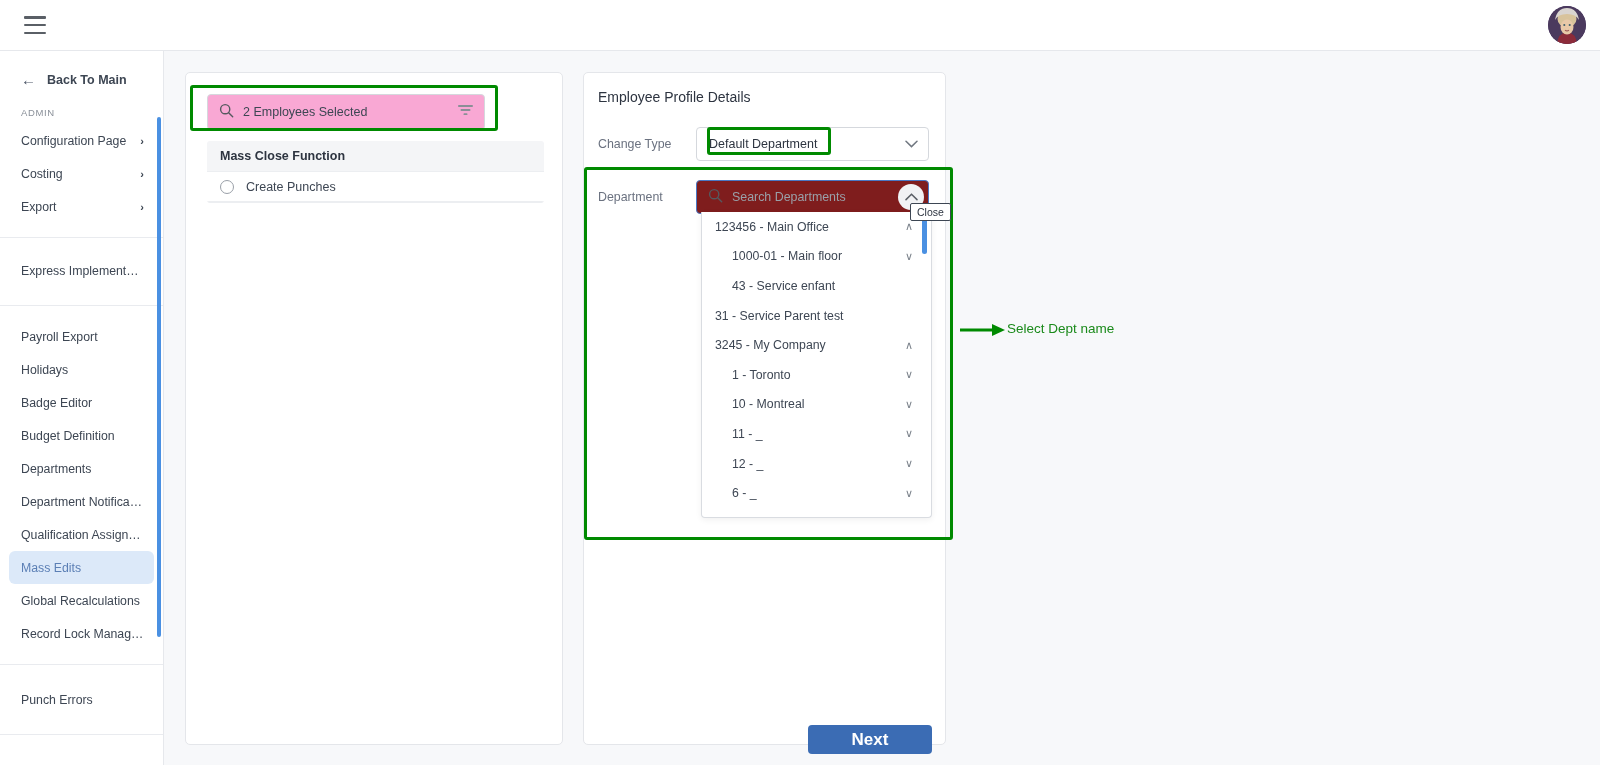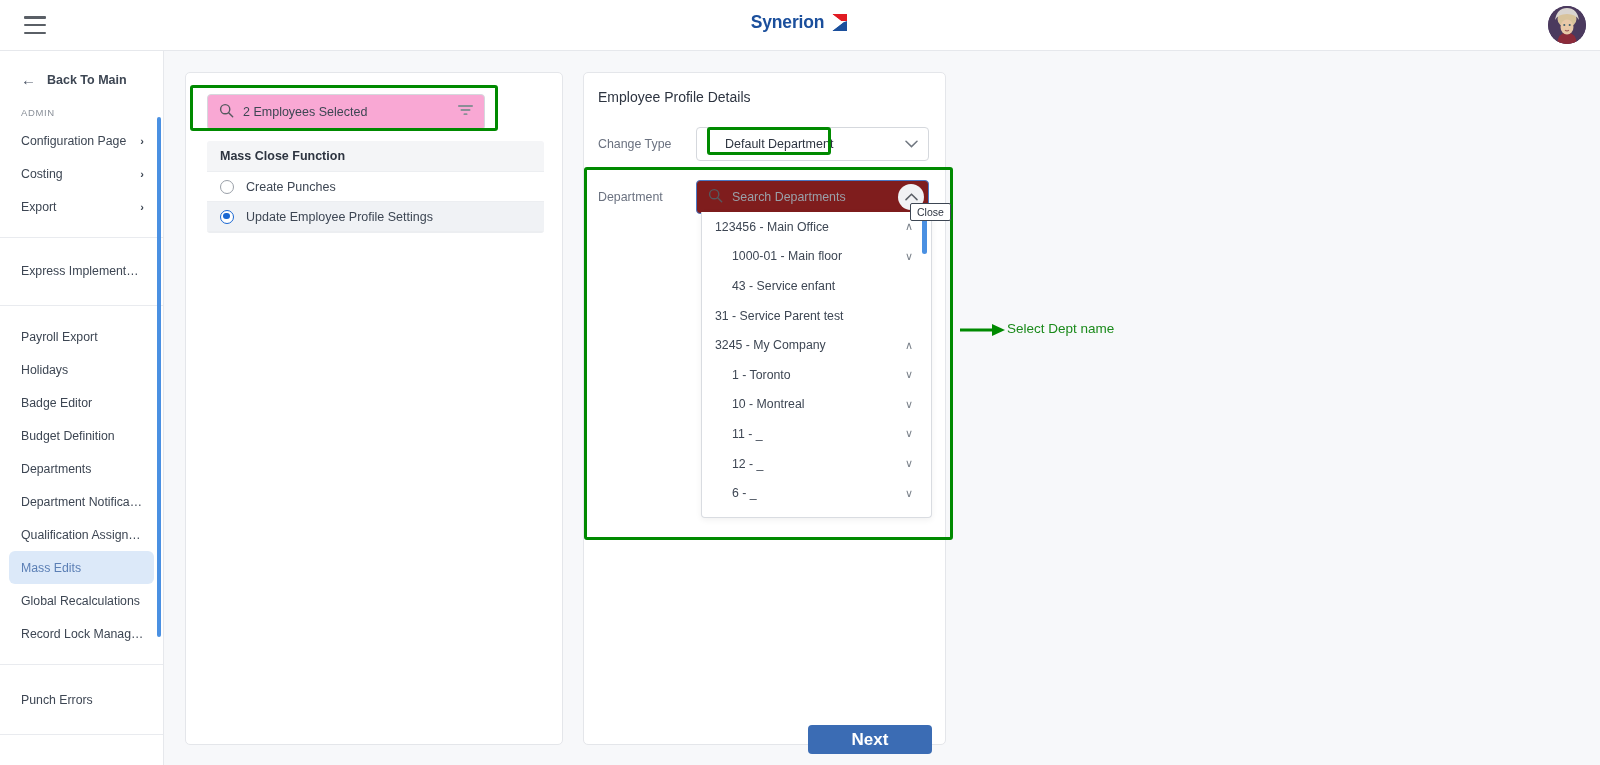--- a/index.html
+++ b/index.html
@@ -127,21 +127,21 @@
 
   
   .rc-title {
     position: absolute; left: 14px; top: 16px;
     font-size: 14px; color: #2d3440;
   }
   .field-row { position: absolute; display: flex; align-items: center; }
   .field-label { font-size: 12.4px; color: #6b7280; }
   .select-ctl {
     width: 233px; height: 34px; border: 1px solid #d5d8dd; border-radius: 4px;
-    background: #fff; display: flex; align-items: center; padding: 0 10px 0 28px;
+    background: #fff; display: flex; align-items: center; padding: 0 10px 0 12px;
     cursor: pointer;
   }
   .select-ctl .val { flex: 1 1 auto; font-size: 12.5px; color: #2d3440; }
   .caret { color: #707780; font-size: 12px; line-height: 1; }
 
   .dd-input {
     width: 233px; height: 34px; border: 1.6px solid #4a78c4; border-radius: 4px;
     background: #7f1d1d; display: flex; align-items: center; padding: 0 4px 0 11px;
   }
   .dd-input .ph { flex: 1 1 auto; font-size: 12.4px; color: #9aa0a8; padding-left: 9px; }
@@ -195,32 +195,20 @@
 </head>
 <body>
 
 <div class="app">
 
   <div class="topbar">
     <div class="hamburger">
       <span></span>
         <span></span>
         <span></span>
-    </div>
-    <div class="brand">
-      <span class="brand-text">Synerion</span>
-      <span class="brand-mark">
-        <svg width="19" height="19" viewBox="0 0 19 19">
-          <rect x="0" y="0" width="19" height="19" fill="#ffffff"></rect>
-          <path d="M2 1 L17 1 L17 8 L6 8 Z" fill="#e11b22"></path>
-          <path d="M2 1 L13 9.5 L2 18 Z" fill="#ffffff"></path>
-          <path d="M17 8 L17 18 L2 18 L13 9.5 Z" fill="#1b4f9c"></path>
-          <path d="M2 1 L13 9.5 L2 18 L2 14 L8 9.5 L2 5 Z" fill="#ffffff"></path>
-        </svg>
-      </span>
     </div>
     <div class="avatar">
       <svg width="38" height="38" viewBox="0 0 38 38">
         <circle cx="19" cy="19" r="19" fill="#4b3a5e"></circle>
         <ellipse cx="19" cy="13" rx="9.5" ry="8.5" fill="#d8c39b"></ellipse>
         <path d="M7 14 q2 -12 12 -12 q10 0 12 12 q-3 -6 -12 -6 q-9 0 -12 6 z" fill="#d9d4cf"></path>
         <path d="M9 38 q1 -11 10 -12 q9 1 10 12 z" fill="#8c2b3a"></path>
         <ellipse cx="19" cy="21" rx="6.5" ry="7.5" fill="#e8c9a8"></ellipse>
         <circle cx="16.3" cy="19" r="1.05" fill="#41616b"></circle>
         <circle cx="21.7" cy="19" r="1.05" fill="#41616b"></circle>
@@ -322,24 +310,20 @@
           </svg>
         </span>
       </div>
 
       <div class="mef-table">
         <div class="mef-head">Mass Close Function</div>
         <div class="mef-row">
           <span class="radio"></span>
           <span>Create Punches</span>
         </div>
-        <div class="mef-row sel">
-          <span class="radio on"></span>
-          <span>Update Employee Profile Settings</span>
-        </div>
       </div>
     </div>
 
     <div class="card card-right">
       <div class="rc-title">Employee Profile Details</div>
 
       <div class="field-row" style="left:14px; top:54px; width:335px;">
         <span class="field-label" style="width:98px;">Change Type</span>
         <div class="select-ctl">
           <span class="val">Default Department</span>

